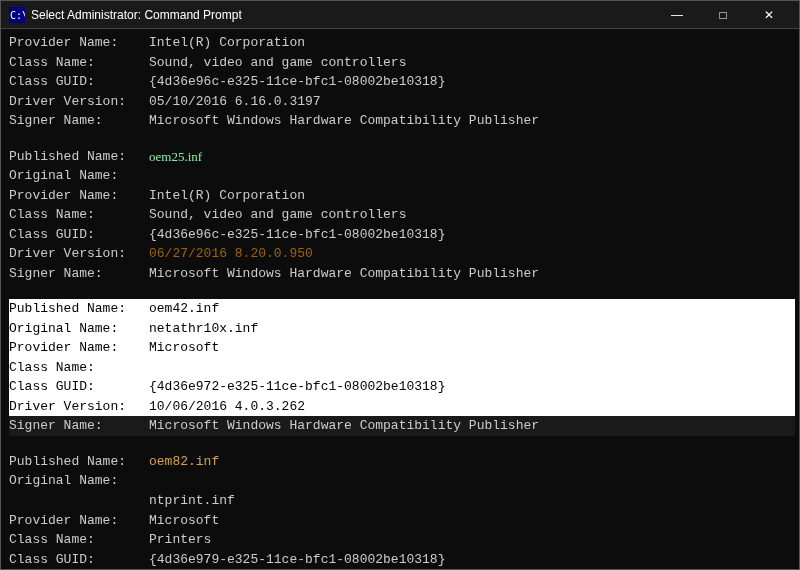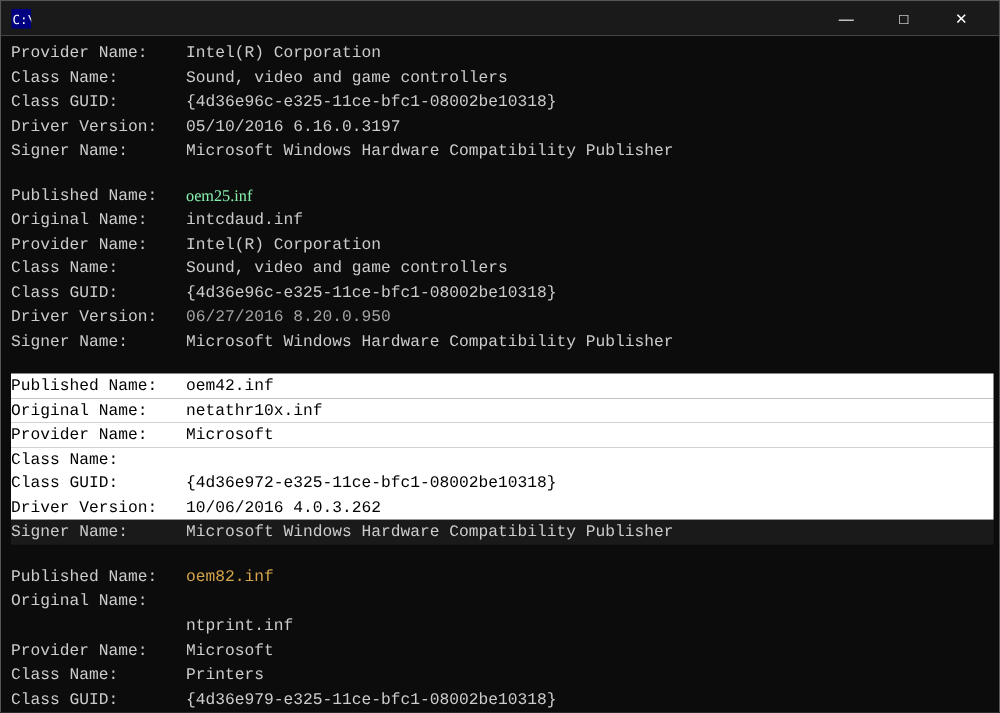--- a/index.html
+++ b/index.html
@@ -103,45 +103,46 @@
 
 <div class="window">
   <div class="title-bar">
     <div class="title-bar-left">
       <div class="title-bar-icon">
         <svg width="16" height="16" viewBox="0 0 16 16">
           <rect width="16" height="16" fill="#000080"></rect>
           <text x="1" y="12" font-size="10" fill="white" font-family="monospace">C:\</text>
         </svg>
       </div>
+      <span class="title-bar-text">Select Administrator: Command Prompt</span>
     </div>
     <div class="title-bar-controls">
       <button class="title-btn">—</button>
       <button class="title-btn">□</button>
       <button class="title-btn close">✕</button>
     </div>
   </div>
 
   <div class="content-area">
     <div class="terminal-content" id="terminal-output">
     <div class="block">
           <div style="background: transparent; color: rgb(204, 204, 204); display: flex; white-space: pre;"><span style="min-width: 140px; display: inline-block; color: rgb(204, 204, 204);">Provider Name:</span><span style="color: rgb(204, 204, 204);">Intel(R) Corporation</span></div>
           <div style="background: transparent; color: rgb(204, 204, 204); display: flex; white-space: pre;"><span style="min-width: 140px; display: inline-block; color: rgb(204, 204, 204);">Class Name:</span><span style="color: rgb(204, 204, 204);">Sound, video and game controllers</span></div>
           <div style="background: transparent; color: rgb(204, 204, 204); display: flex; white-space: pre;"><span style="min-width: 140px; display: inline-block; color: rgb(204, 204, 204);">Class GUID:</span><span style="color: rgb(204, 204, 204);">{4d36e96c-e325-11ce-bfc1-08002be10318}</span></div>
           <div style="background: transparent; color: rgb(204, 204, 204); display: flex; white-space: pre;"><span style="min-width: 140px; display: inline-block; color: rgb(204, 204, 204);">Driver Version:</span><span style="color: rgb(204, 204, 204);">05/10/2016 6.16.0.3197</span></div>
           <div style="background: transparent; color: rgb(204, 204, 204); display: flex; white-space: pre;"><span style="min-width: 140px; display: inline-block; color: rgb(204, 204, 204);">Signer Name:</span><span style="color: rgb(204, 204, 204);">Microsoft Windows Hardware Compatibility Publisher</span></div>
         </div>
         <div style="height: 10px;"></div>
         <div class="block">
           <div style="background: transparent; color: rgb(204, 204, 204); display: flex; white-space: pre;"><span style="min-width: 140px; display: inline-block; color: rgb(204, 204, 204);">Published Name:</span><span style="color: #86efac; font-family: Liberation Serif, serif;">oem25.inf</span></div>
-          <div style="background: transparent; color: rgb(204, 204, 204); display: flex; white-space: pre;"><span style="min-width: 140px; display: inline-block; color: rgb(204, 204, 204);">Original Name:</span><span style="color: rgb(204, 204, 204);">intcdaud.inf</span></div>
+          <div style="background: transparent; color: rgb(204, 204, 204); display: flex; white-space: pre;"><span style="min-width: 140px; display: inline-block; color: rgb(204, 204, 204);">Original Name:</span></div>
           <div style="background: transparent; color: rgb(204, 204, 204); display: flex; white-space: pre;"><span style="min-width: 140px; display: inline-block; color: rgb(204, 204, 204);">Provider Name:</span><span style="color: rgb(204, 204, 204);">Intel(R) Corporation</span></div>
           <div style="background: transparent; color: rgb(204, 204, 204); display: flex; white-space: pre;"><span style="min-width: 140px; display: inline-block; color: rgb(204, 204, 204);">Class Name:</span><span style="color: rgb(204, 204, 204);">Sound, video and game controllers</span></div>
           <div style="background: transparent; color: rgb(204, 204, 204); display: flex; white-space: pre;"><span style="min-width: 140px; display: inline-block; color: rgb(204, 204, 204);">Class GUID:</span><span style="color: rgb(204, 204, 204);">{4d36e96c-e325-11ce-bfc1-08002be10318}</span></div>
-          <div style="background: transparent; color: rgb(204, 204, 204); display: flex; white-space: pre;"><span style="min-width: 140px; display: inline-block; color: rgb(204, 204, 204);">Driver Version:</span><span style="color: #a3a3a3; text-align: center;">06/27/2016 8.20.0.950</span></div>
+          <div style="background: transparent; color: rgb(204, 204, 204); display: flex; white-space: pre;"><span style="min-width: 140px; display: inline-block; color: rgb(204, 204, 204);">Driver Version:</span><span style="color: #a16207; text-align: center;">06/27/2016 8.20.0.950</span></div>
           <div style="background: transparent; color: rgb(204, 204, 204); display: flex; white-space: pre;"><span style="min-width: 140px; display: inline-block; color: rgb(204, 204, 204);">Signer Name:</span><span style="color: rgb(204, 204, 204);">Microsoft Windows Hardware Compatibility Publisher</span></div>
         </div>
         <div style="height: 10px;"></div>
         <div class="block">
           <div style="background: rgb(255, 255, 255); color: rgb(0, 0, 0); display: flex; white-space: pre;"><span style="min-width: 140px; display: inline-block; color: rgb(0, 0, 0);">Published Name:</span><span style="color: rgb(0, 0, 0);">oem42.inf</span></div>
           <div style="background: rgb(255, 255, 255); color: rgb(0, 0, 0); display: flex; white-space: pre;"><span style="min-width: 140px; display: inline-block; color: rgb(0, 0, 0);">Original Name:</span><span style="color: rgb(0, 0, 0);">netathr10x.inf</span></div>
           <div style="background: rgb(255, 255, 255); color: rgb(0, 0, 0); display: flex; white-space: pre;"><span style="min-width: 140px; display: inline-block; color: rgb(0, 0, 0);">Provider Name:</span><span style="color: rgb(0, 0, 0);">Microsoft</span></div>
           <div style="background: rgb(255, 255, 255); color: rgb(0, 0, 0); display: flex; white-space: pre;"><span style="min-width: 140px; display: inline-block; color: rgb(0, 0, 0);">Class Name:</span></div>
           <div style="background: rgb(255, 255, 255); color: rgb(0, 0, 0); display: flex; white-space: pre;"><span style="min-width: 140px; display: inline-block; color: rgb(0, 0, 0);">Class GUID:</span><span style="color: rgb(0, 0, 0);">{4d36e972-e325-11ce-bfc1-08002be10318}</span></div>
           <div style="background: rgb(255, 255, 255); color: rgb(0, 0, 0); display: flex; white-space: pre;"><span style="min-width: 140px; display: inline-block; color: rgb(0, 0, 0);">Driver Version:</span><span style="color: rgb(0, 0, 0);">10/06/2016 4.0.3.262</span></div>

